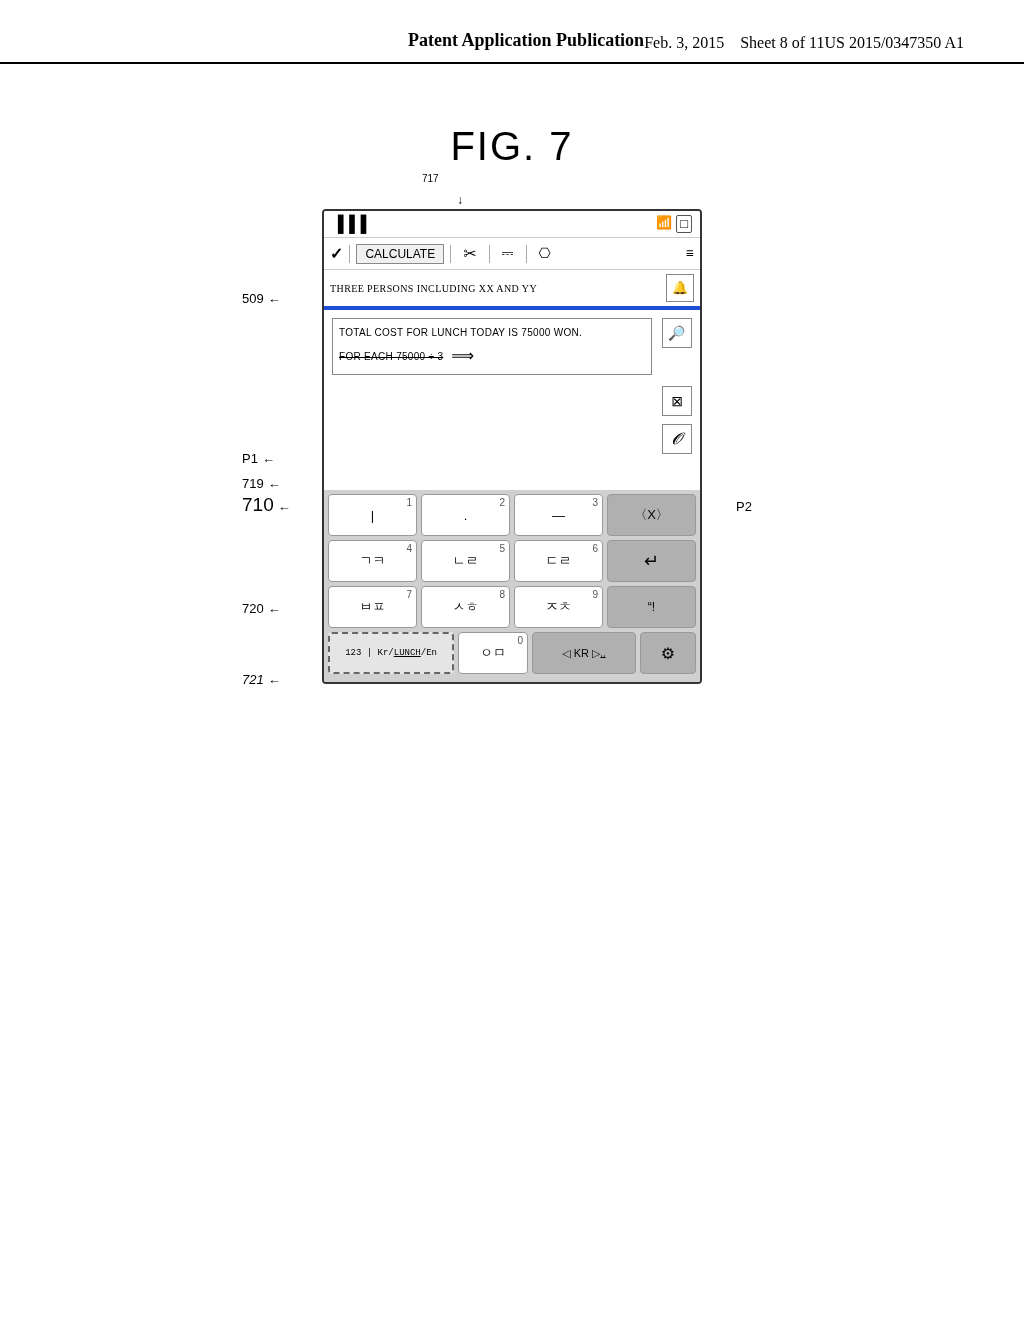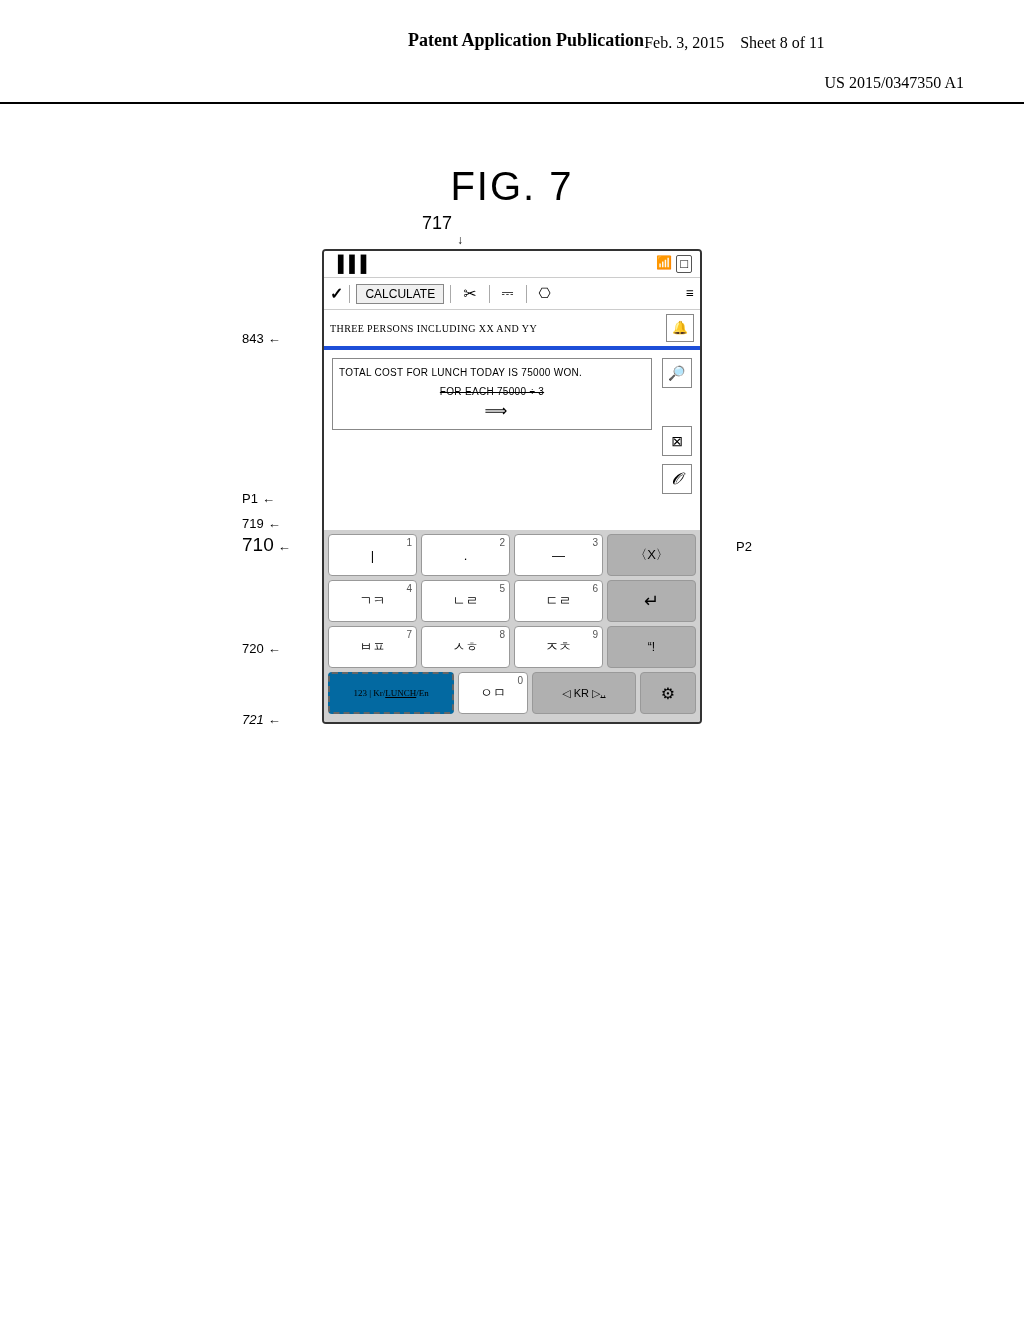--- a/index.html
+++ b/index.html
@@ -28,21 +28,20 @@
     .header-center {
       font-size: 16px;
       font-family: 'Times New Roman', serif;
       text-align: center;
       padding-top: 4px;
     }
     .header-right {
       font-size: 16px;
       font-family: 'Times New Roman', serif;
       padding-top: 4px;
-      margin-top: 40px;
     }
 
     
     .figure-label {
       text-align: center;
       font-size: 40px;
       font-family: Arial, sans-serif;
       font-weight: normal;
       margin-top: 60px;
       letter-spacing: 2px;
@@ -213,30 +212,30 @@
       color: #555;
     }
     .kb-key-main {
       font-size: 13px;
     }
     .kb-last-row {
       display: flex;
       gap: 4px;
     }
     .kb-key-sym {
-      background: #0369a1;
+      background: #e5e5e5;
       border: 2px dashed #666;
       border-radius: 4px;
       height: 42px;
       flex: 1.8;
       display: flex;
       align-items: center;
       justify-content: center;
       font-size: 9px;
-      font-family: Liberation Serif, serif;
+      font-family: Liberation Mono, monospace;
       text-align: center;
       line-height: 1.2;
     }
   </style>
 </head>
 <body>
 
 <div class="header">
   <div class="header-left">Patent Application Publication</div>
   <div class="header-center">
@@ -245,21 +244,21 @@
   </div>
   <div class="header-right">US 2015/0347350 A1</div>
 </div>
 
 <div class="figure-label">FIG. 7</div>
 
 <div class="diagram-area">
   <div style="position: relative;">
 
     <div style="position: absolute; left: -80px; top: 80px;">
-      <span style="font-size:13px; font-family:Arial,sans-serif;">843</span>
+      <span style="font-size:13px; font-family:Arial,sans-serif;">509</span>
       <span style="font-size:13px; font-family:Arial,sans-serif;">←</span>
     </div>
     <div style="position: absolute; left: -80px; top: 240px;">
       <span style="font-size:13px; font-family:Arial,sans-serif;">P1</span>
       <span style="font-size:13px; font-family:Arial,sans-serif;">←</span>
     </div>
     <div style="position: absolute; left: -80px; top: 265px;">
       <span style="font-size:13px; font-family:Arial,sans-serif;">719</span>
       <span style="font-size:13px; font-family:Arial,sans-serif;">←</span>
     </div>
@@ -269,21 +268,21 @@
     </div>
     <div style="position: absolute; left: -80px; top: 390px;">
       <span style="font-size:13px; font-family:Arial,sans-serif;">720</span>
       <span style="font-size:13px; font-family:Arial,sans-serif;">←</span>
     </div>
     <div style="position: absolute; left: -80px; top: 461px; font-style: italic;">
       <span style="font-size:13px; font-family:Arial,sans-serif;">721</span>
       <span style="font-size:13px; font-family:Arial,sans-serif;">←</span>
     </div>
 
-    <div style="position: absolute; top: -36px; left: 100px; font-size:18px; font-family:Arial,sans-serif;">
+    <div style="position: absolute; top: -36px; left: 100px; font-size:10px; font-family:Arial,sans-serif;">
       <span>717</span>
     </div>
     <div style="position: absolute; top: -16px; left: 135px; font-size:12px; font-family:Arial,sans-serif;">↓</div>
 
     <div style="position: absolute; right: -50px; top: 290px; font-size:13px; font-family:Arial,sans-serif;">
       <span>P2</span>
     </div>
 
     <div class="phone-frame">
 
@@ -310,21 +309,21 @@
       </div>
 
       <div class="message-bar">
         <span class="message-text" style="font-size:10px; letter-spacing:0.4px;">THREE PERSONS INCLUDING XX AND YY</span>
         <div class="message-icon" style="font-size:13px;">🔔</div>
       </div>
 
       <div class="content-area" style="padding-right:48px;">
         <div class="content-box">
           <div style="font-size:10px; margin-bottom:4px;">TOTAL COST FOR LUNCH TODAY IS 75000 WON.</div>
-          <div style="display:flex; align-items:center;flex-direction:column;">
+          <div style="display:flex; align-items:center;">
             <span class="strikethrough" style="font-size:10px;">FOR EACH 75000 ÷ 3</span>
             <span class="arrow-right" style="font-size:16px; margin-left:8px;">⟹</span>
           </div>
         </div>
 
         <div class="right-icons">
           <div class="side-icon-btn" style="font-size:14px;">🔎</div>
           <div class="side-icon-btn" style="margin-top:30px;">⊠</div>
           <div class="side-icon-btn" style="font-size:16px; font-style:italic;">𝓞</div>
         </div>

